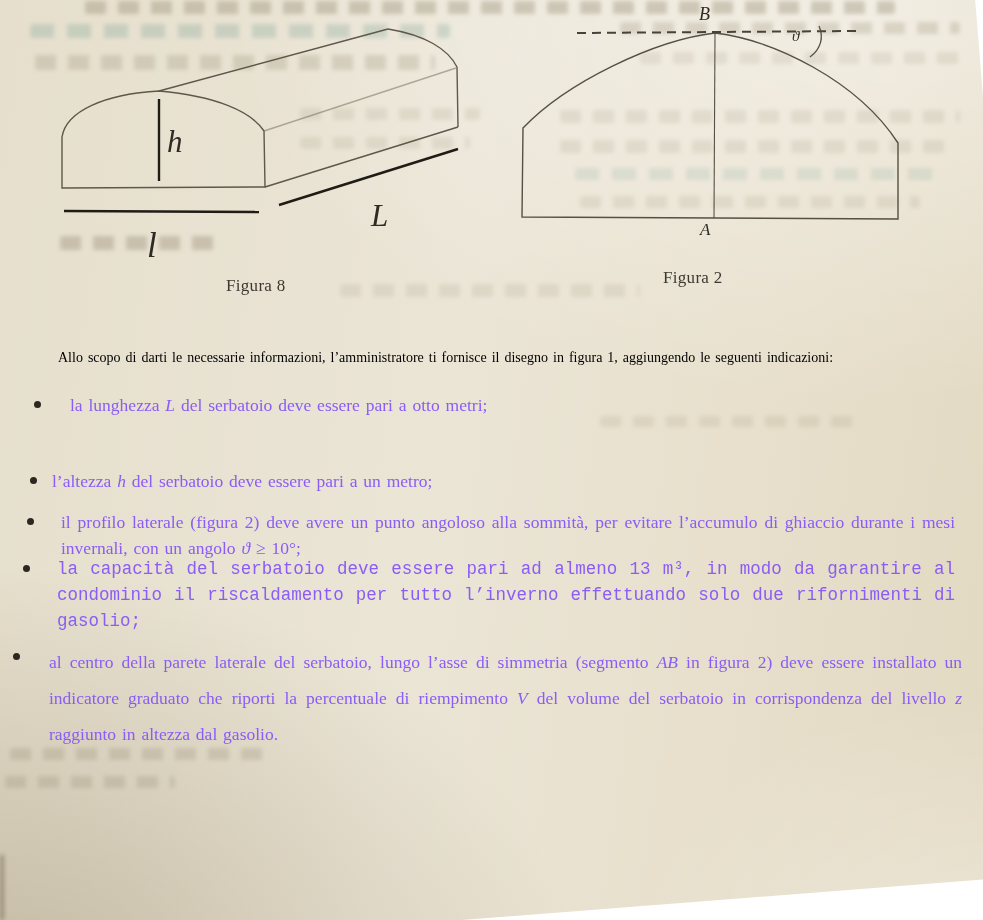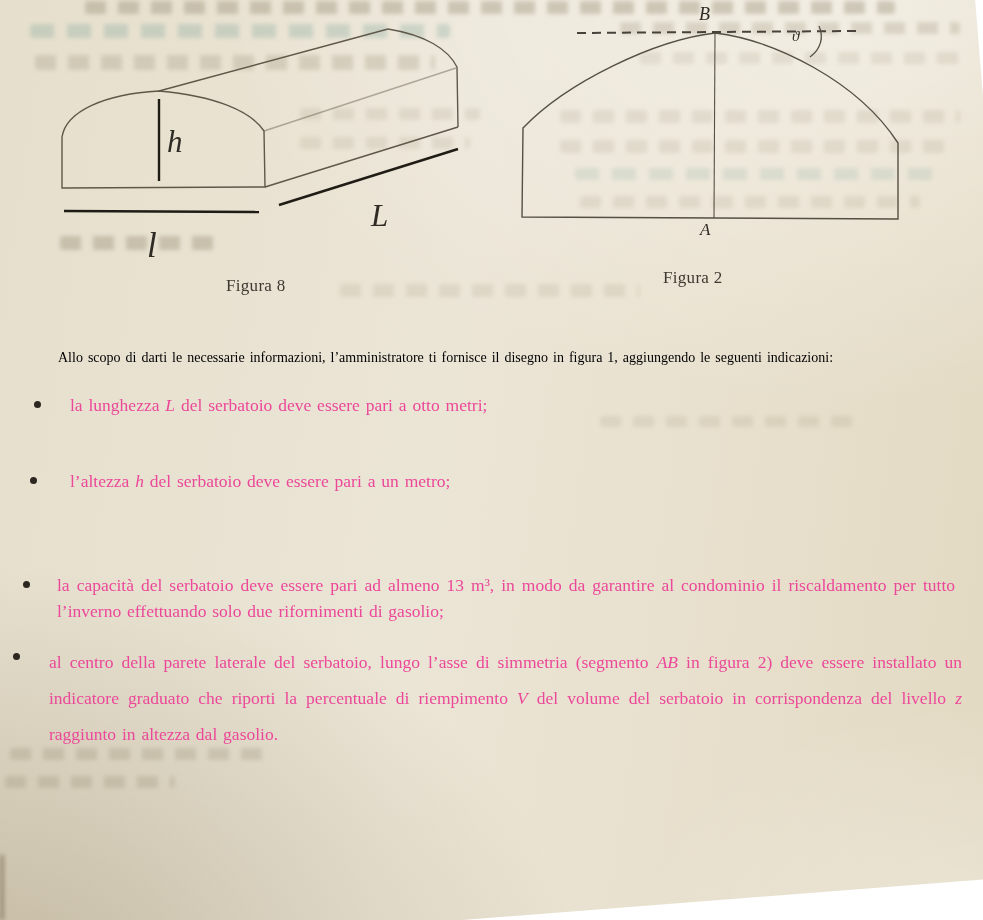--- a/index.html
+++ b/index.html
@@ -24,28 +24,28 @@
     background:repeating-linear-gradient(90deg,rgba(138,128,102,.55) 0 21px,rgba(138,128,102,0) 21px 33px);}
   .bleed.strong{opacity:.62;}
   .bleed.normal{opacity:.42;}
   .bleed.faint{opacity:.26;}
   .bleed.teal{background:repeating-linear-gradient(90deg,rgba(96,146,134,.55) 0 24px,rgba(96,146,134,0) 24px 37px);}
   
   .intro{position:absolute;left:30px;top:331px;width:916px;
     font-size:14px;line-height:25px;color:#000000;text-align:justify;
     text-indent:13px;word-spacing:1.5px;margin-left:15px;}
   .bullet{position:absolute;left:30px;width:920px;
-    font-size:17.5px;line-height:26px;color:#ec4899;text-align:justify;word-spacing:1.5px;}
+    font-size:17.5px;line-height:26px;color:#8b5cf6;text-align:justify;word-spacing:1.5px;}
   .bullet .dot{position:absolute;top:9px;width:7px;height:7px;border-radius:50%;background:#2c2720;}
   .bullet .btext{display:block;}
   .b1{top:392px;} .b1 .dot{left:4px;}  .b1 .btext{margin-left:40px;}
   .b2{top:429px;} .b2 .dot{left:3px;}  .b2 .btext{margin-left:38px;}
-  .b3{top:468px;} .b3 .dot{left:0px;}  .b3 .btext{margin-left:40px;}
+  .b3{top:468px;} .b3 .dot{left:0px;}  .b3 .btext{margin-left:22px;}
   .b4{top:509px;width:925px;} .b4 .dot{left:-3px;} .b4 .btext{margin-left:31px;}
-  .b5{top:572px;width:925px;} .b5 .dot{left:-7px;} .b5 .btext{margin-left:27px;}
+  .b5{top:556px;width:925px;font-family:Liberation Mono, monospace;} .b5 .dot{left:-7px;} .b5 .btext{margin-left:27px;}
   .b6{top:644px;width:932px;line-height:36px;} .b6 .dot{left:-17px;} .b6 .btext{margin-left:19px;}
   .caption{position:absolute;font-size:17px;color:#3d3830;letter-spacing:.3px;}
   .cap1{left:226px;top:276px;} .cap2{left:663px;top:268px;}
   .flabel{position:absolute;font-style:italic;color:#2e2a24;line-height:1;}
   .lab-h{left:167px;top:126px;font-size:31px;}
   .lab-l{left:147px;top:228px;font-size:35px;}
   .lab-L{left:371px;top:200px;font-size:31px;}
   .lab-B{left:699px;top:5px;font-size:18px;}
   .lab-A{left:700px;top:221px;font-size:17px;}
   .lab-th{left:792px;top:29px;font-size:15px;}
@@ -116,20 +116,24 @@
   <p class="intro">Allo scopo di darti le necessarie informazioni, l’amministratore ti fornisce il disegno in figura 1, aggiungendo le seguenti indicazioni:</p>
 
   <div class="bullet b1">
     <span class="dot"></span>
     <span class="btext">la lunghezza <i>L</i> del serbatoio deve essere pari a otto metri;</span>
   </div>
   <div class="bullet b3">
     <span class="dot"></span>
     <span class="btext">l’altezza <i>h</i> del serbatoio deve essere pari a un metro;</span>
   </div>
+  <div class="bullet b4">
+    <span class="dot"></span>
+    <span class="btext">il profilo laterale (figura 2) deve avere un punto angoloso alla sommità, per evitare l’accumulo di ghiaccio durante i mesi invernali, con un angolo <i>ϑ</i> ≥ 10°;</span>
+  </div>
   <div class="bullet b5">
     <span class="dot"></span>
     <span class="btext">la capacità del serbatoio deve essere pari ad almeno 13 m³, in modo da garantire al condominio il riscaldamento per tutto l’inverno effettuando solo due rifornimenti di gasolio;</span>
   </div>
   <div class="bullet b6">
     <span class="dot"></span>
     <span class="btext">al centro della parete laterale del serbatoio, lungo l’asse di simmetria (segmento <i>AB</i> in figura 2) deve essere installato un indicatore graduato che riporti la percentuale di riempimento <i>V</i> del volume del serbatoio in corrispondenza del livello <i>z</i> raggiunto in altezza dal gasolio.</span>
   </div>
 
   <div class="wedge-bottom"></div>

